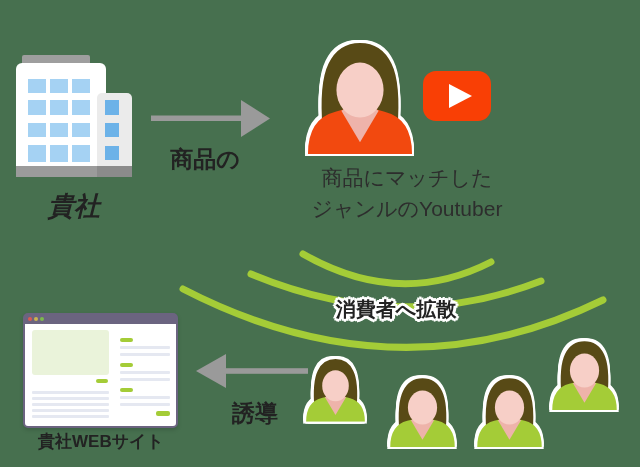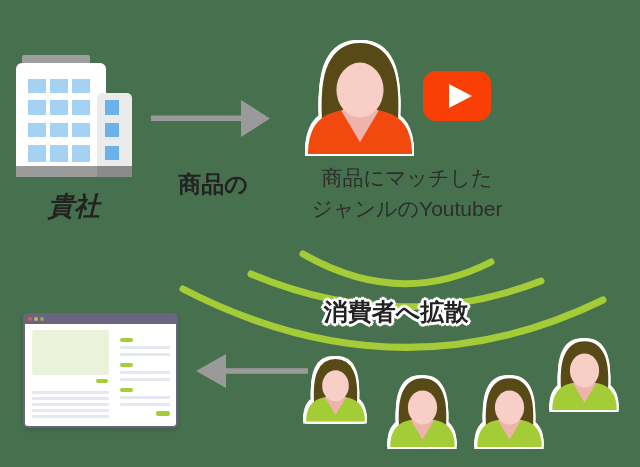--- a/index.html
+++ b/index.html
@@ -7,24 +7,24 @@
   #canvas {
     position:relative; width:640px; height:467px;
     background:#47704f; overflow:hidden;
     font-family:"Liberation Sans", sans-serif;
   }
   .abs { position:absolute; }
 
   
   .lbl { color:#222; font-weight:bold; text-align:center; line-height:1.25; }
   .company-label  { left:14px;  top:190px; width:120px; font-size:26px;font-style:italic; }
-  .pr-label       { left:152px; top:144px; width:122px; font-size:23px; line-height:30px;margin-top:25px; }
+  .pr-label       { left:144px; top:144px; width:122px; font-size:23px; line-height:30px; }
   .youtuber-cap   { left:283px; top:162px; width:248px; font-size:21px; font-weight:500; color:#2d2d2d; line-height:31px; }
   .broadcast-label{
-    left:314px; top:297px; width:164px; font-size:24px;
+    left:314px; top:297px; width:164px; font-size:20px;
     text-shadow:-2px -2px 0 #fff, 2px -2px 0 #fff, -2px 2px 0 #fff, 2px 2px 0 #fff,
                  0 -3px 0 #fff, 0 3px 0 #fff, -3px 0 0 #fff, 3px 0 0 #fff;
   }
   .induction-label{ left:220px; top:399px; width:70px; font-size:23px; }
   .website-label  { left:29px;  top:431px; width:144px; font-size:17px; }
 
   
   .avatar {
     filter:drop-shadow(2.5px 0 0 #fff) drop-shadow(-2.5px 0 0 #fff)
            drop-shadow(0 2.5px 0 #fff) drop-shadow(0 -2.5px 0 #fff);
@@ -143,20 +143,21 @@
       <use href="#sym-avatar"></use>
     </svg>
   <svg class="abs avatar green c4" viewBox="0 0 110 120">
       <use href="#sym-avatar"></use>
     </svg>
 
   <svg class="abs arrow-left" viewBox="0 0 112 34">
     <polygon points="0,17 30,0 30,34" fill="#9a9a9a"></polygon>
     <rect x="27" y="14.2" width="85" height="5.6" fill="#9a9a9a"></rect>
   </svg>
+  <div class="abs lbl induction-label">誘導</div>
 
   <div class="abs browser">
     <div class="browser-bar">
       <span class="dot r"></span>
       <span class="dot y"></span>
       <span class="dot g"></span>
     </div>
     <div class="hero"></div>
     <div class="pill" style="left:71px; top:64px; width:12px;"></div>
     <div class="tline" style="left:7px; top:76px;  width:77px;"></div>
@@ -168,14 +169,15 @@
     <div class="tline" style="left:95px; top:31px; width:50px;"></div>
     <div class="tline" style="left:95px; top:38px; width:50px;"></div>
     <div class="pill" style="left:95px; top:48px; width:13px;"></div>
     <div class="tline" style="left:95px; top:56px; width:50px;"></div>
     <div class="tline" style="left:95px; top:63px; width:50px;"></div>
     <div class="pill" style="left:95px; top:73px; width:13px;"></div>
     <div class="tline" style="left:95px; top:81px; width:50px;"></div>
     <div class="tline" style="left:95px; top:88px; width:50px;"></div>
     <div class="pill" style="left:131px; top:96px; width:14px; height:5px;"></div>
   </div>
+  <div class="abs lbl website-label">貴社WEBサイト</div>
 
 </div>
 
 </body></html>

